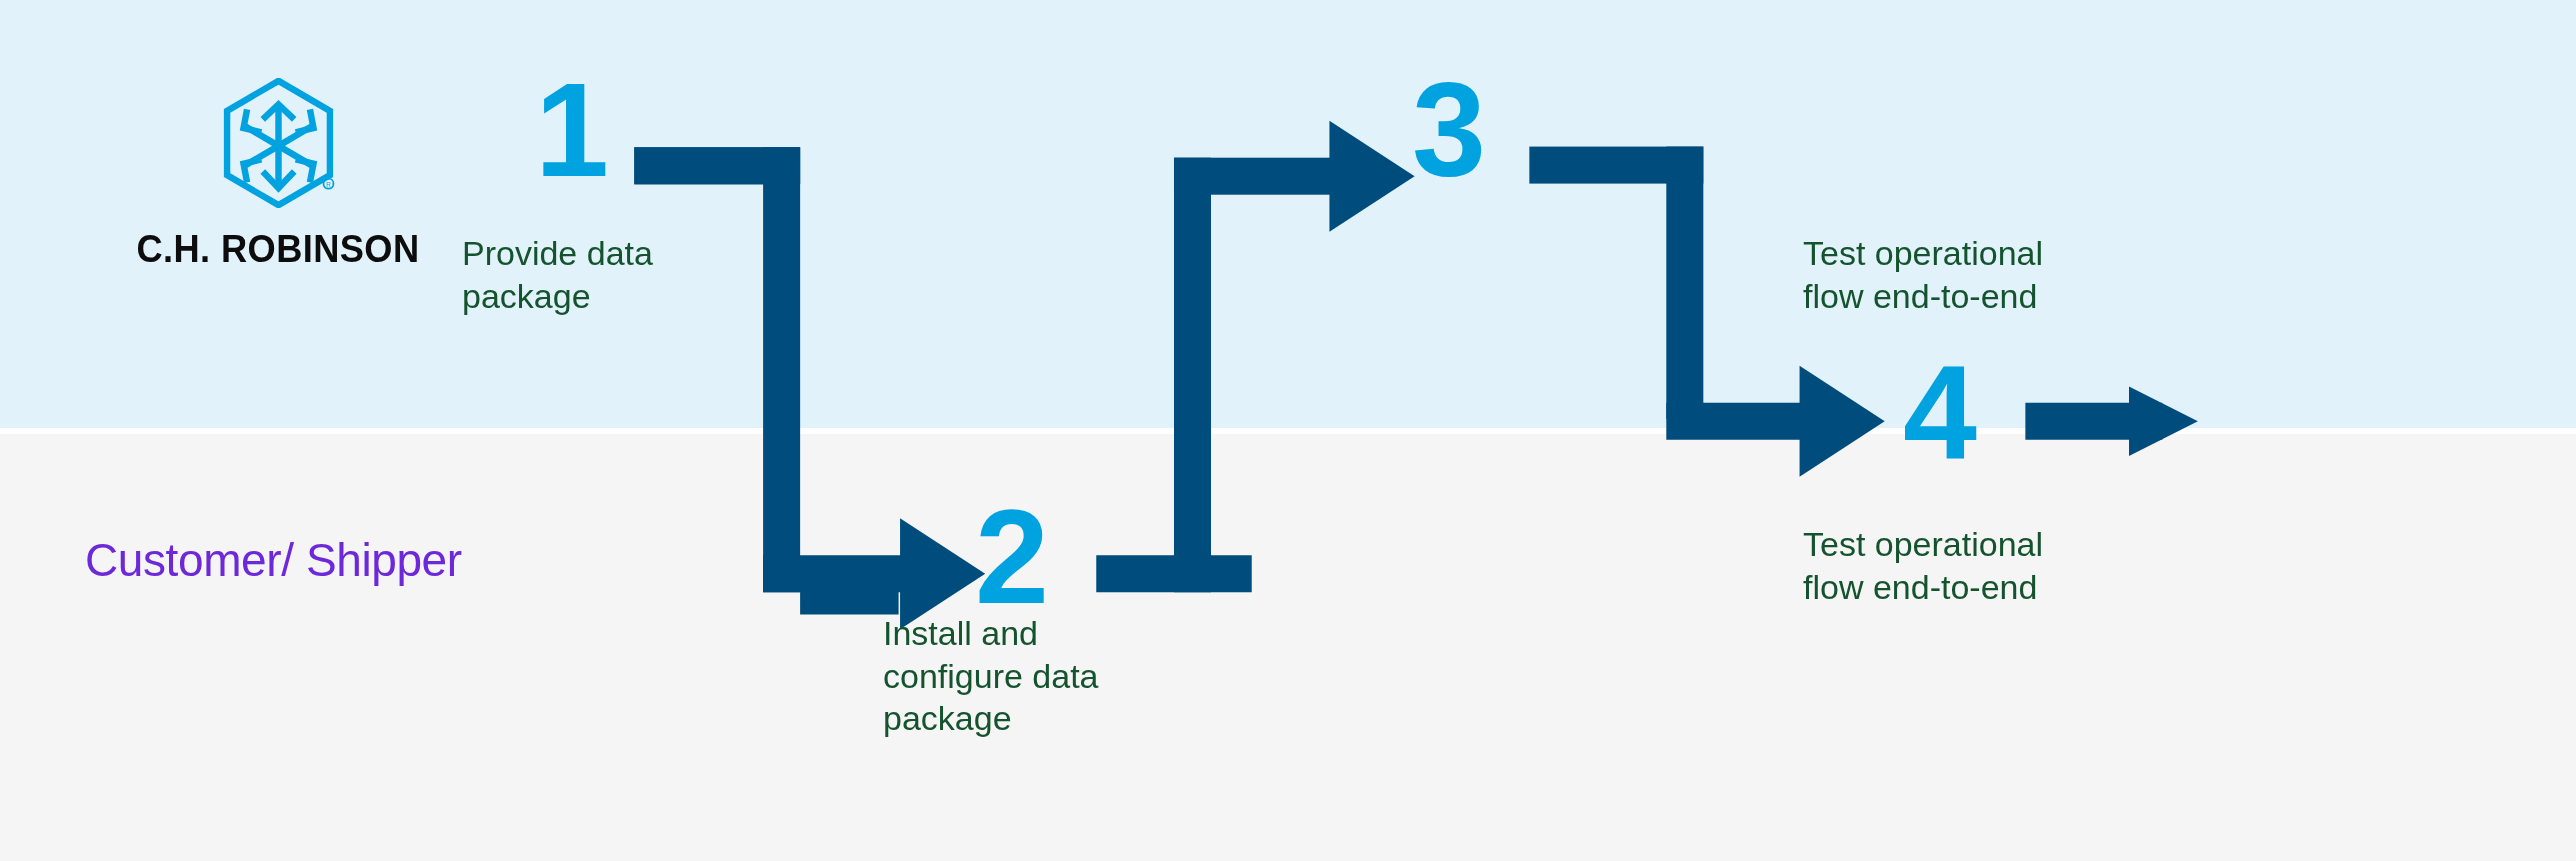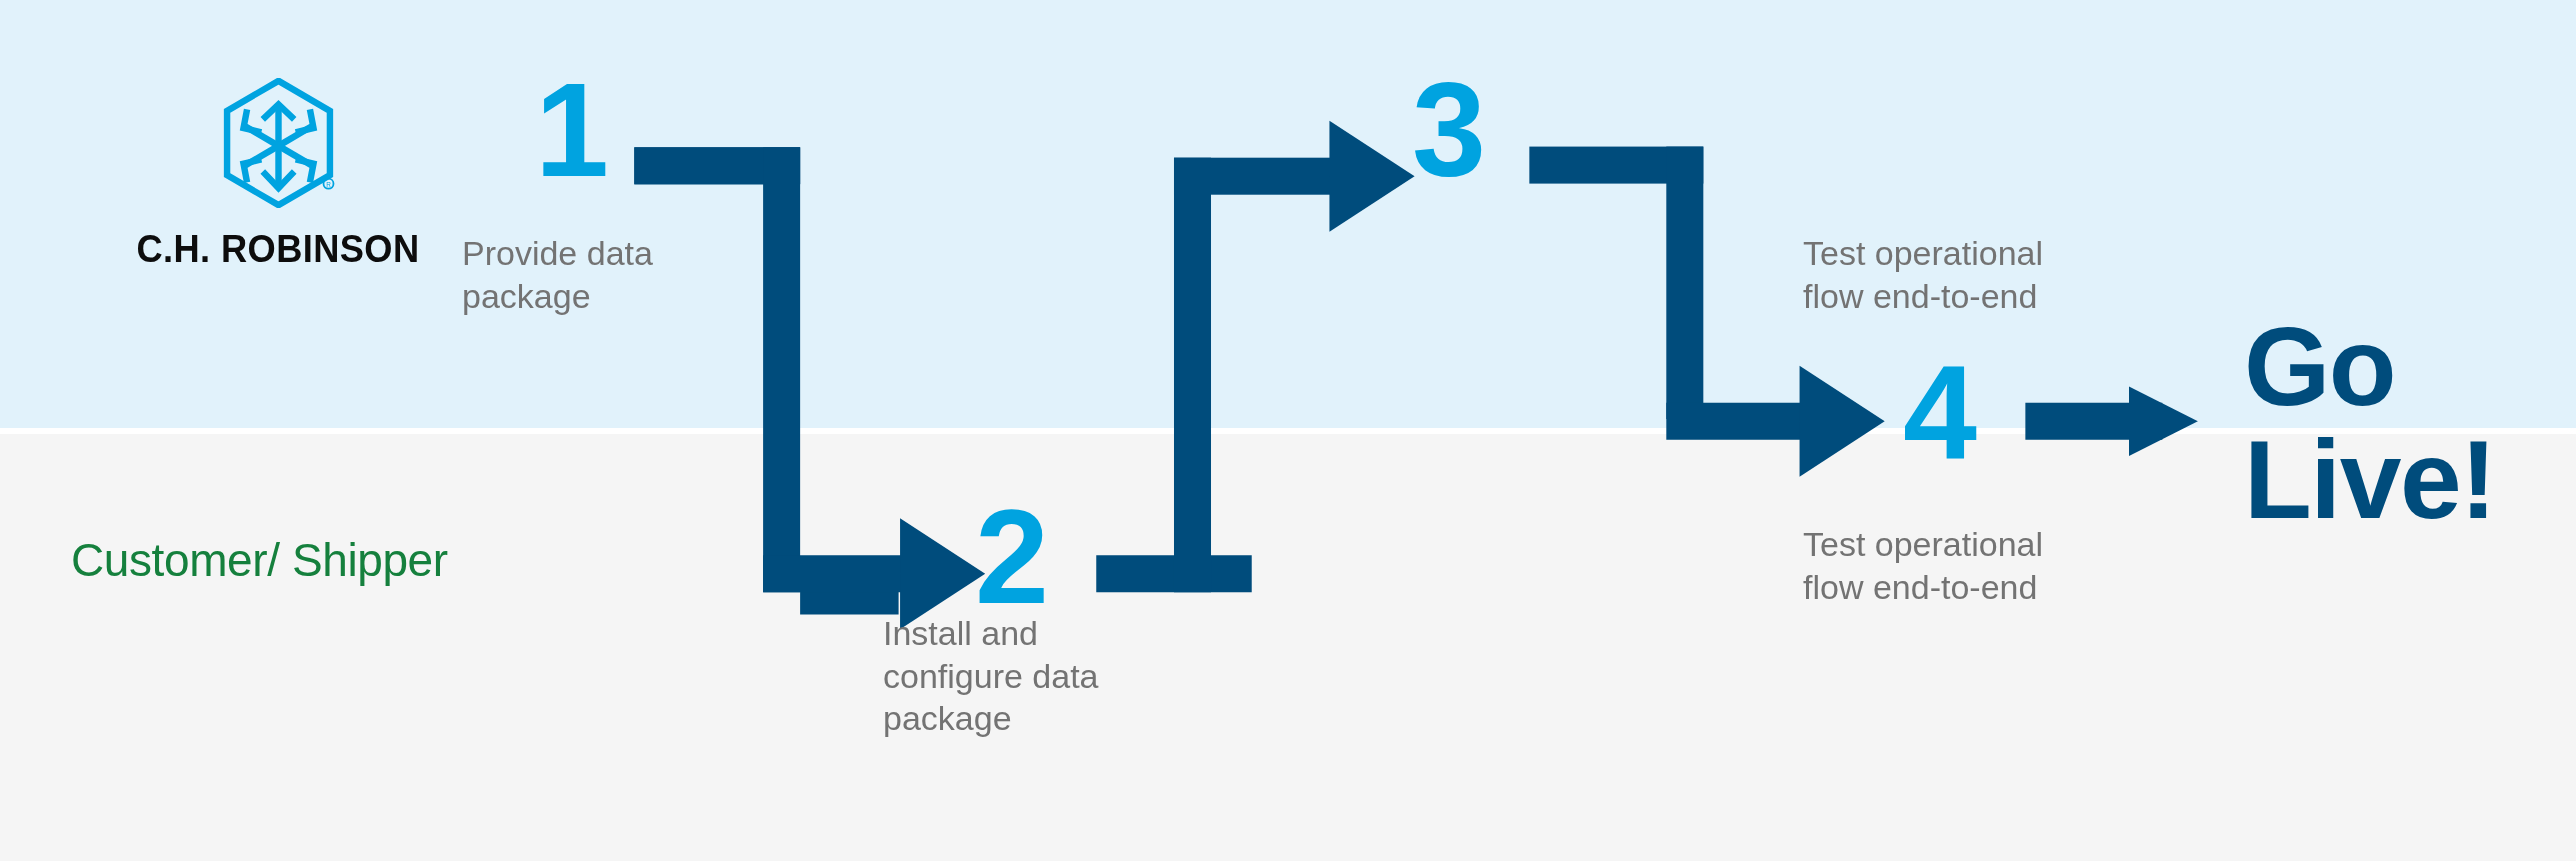--- a/index.html
+++ b/index.html
@@ -61,43 +61,43 @@
     font-weight: 700;
     font-size: 39px;
     letter-spacing: 0.4px;
     color: #0d0d0d;
     white-space: nowrap;
     transform: scaleX(0.93);
   }
   
   .lane-label {
     position: absolute;
-    left: 71px;
+    left: 85px;
     top: 530px;
     font-size: 46px;
     line-height: 1.32;
-    color: #15803d;
+    color: #6d28d9;
     font-weight: 400;
     letter-spacing: -0.4px;
   }
   
   .step-num {
     position: absolute;
     font-size: 133px;
     line-height: 0.9;
     font-weight: 700;
     color: #00a3e0;
     letter-spacing: -1.5px;
   }
   
   .step-caption {
     position: absolute;
     font-size: 34px;
     line-height: 1.25;
-    color: #737373;
+    color: #14532d;
     font-weight: 400;
     white-space: pre-line;
   }
   
   .go-live {
     position: absolute;
     left: 2244px;
     top: 311px;
     font-size: 111px;
     line-height: 1.02;
@@ -188,17 +188,15 @@
 package</div>
 
   <div class="step-num" style="left:1412px; top:71px;">3</div>
 
   <div class="step-caption" style="left:1803px; top:232px;">Test operational
 flow end-to-end</div>
   <div class="step-num" style="left:1903px; top:354px;">4</div>
   <div class="step-caption" style="left:1803px; top:523px;">Test operational
 flow end-to-end</div>
 
-  <div class="go-live">Go
-Live!</div>
 
 </div>
 
 
 </body></html>

